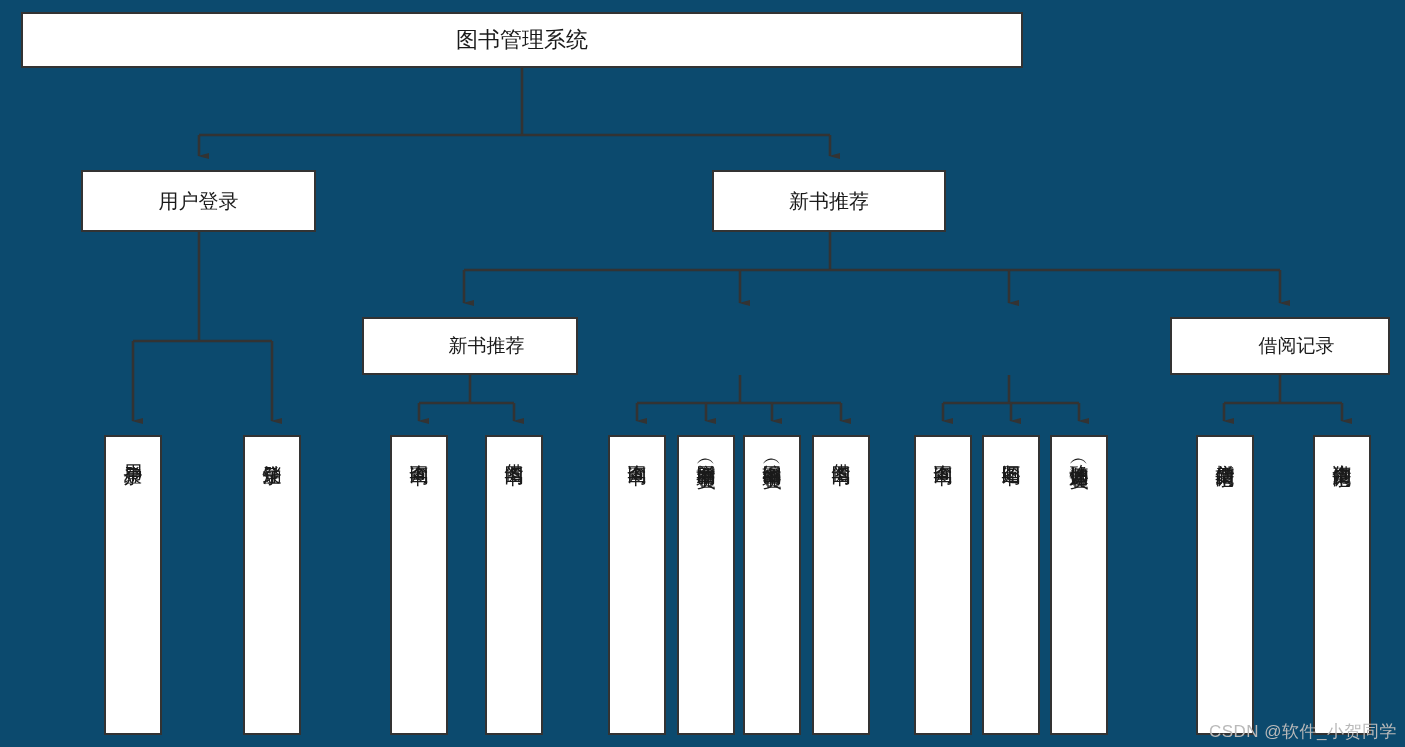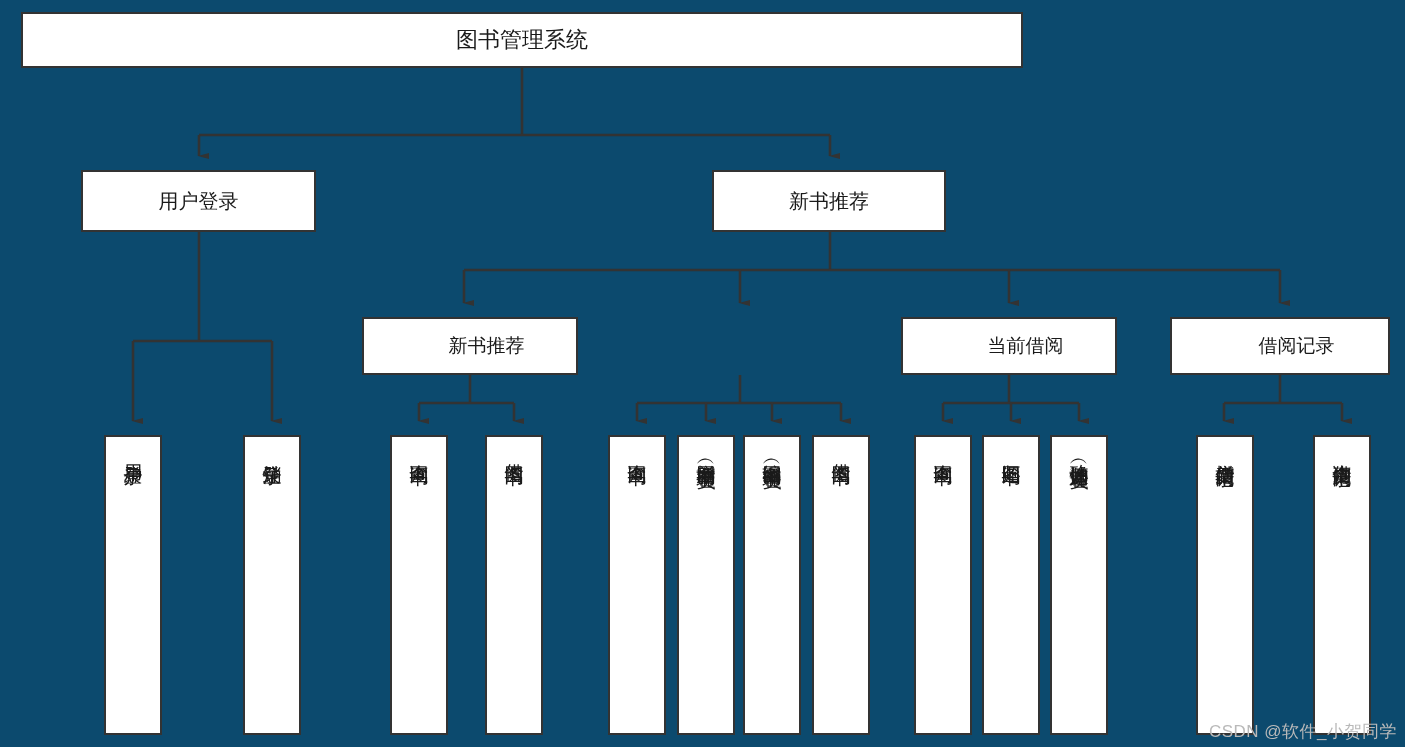--- a/index.html
+++ b/index.html
@@ -76,21 +76,20 @@
       <path d="M1342,403 L1342,421" marker-end="url(#arr)"></path>
     </g>
   </svg>
 
   <div class="node root" style="left:21px;top:12px;width:1002px;height:56px;">图书管理系统</div>
 
   <div class="node lvl2" style="left:81px;top:170px;width:235px;height:62px;">用户登录</div>
   <div class="node lvl2" style="left:712px;top:170px;width:234px;height:62px;">新书推荐</div>
 
   <div class="node lvl3" style="left:362px;top:317px;width:216px;height:58px;">新书推荐</div>
-  <div class="node lvl3" style="left:901px;top:317px;width:216px;height:58px;">当前借阅</div>
   <div class="node lvl3" style="left:1170px;top:317px;width:220px;height:58px;">借阅记录</div>
 
   <div class="leaf" style="left:104px;top:435px;width:58px;height:300px;">
     <span>用户登录</span>
   </div>
   <div class="leaf" style="left:243px;top:435px;width:58px;height:300px;">
     <span>注销登录</span>
   </div>
 
   <div class="leaf" style="left:390px;top:435px;width:58px;height:300px;">

